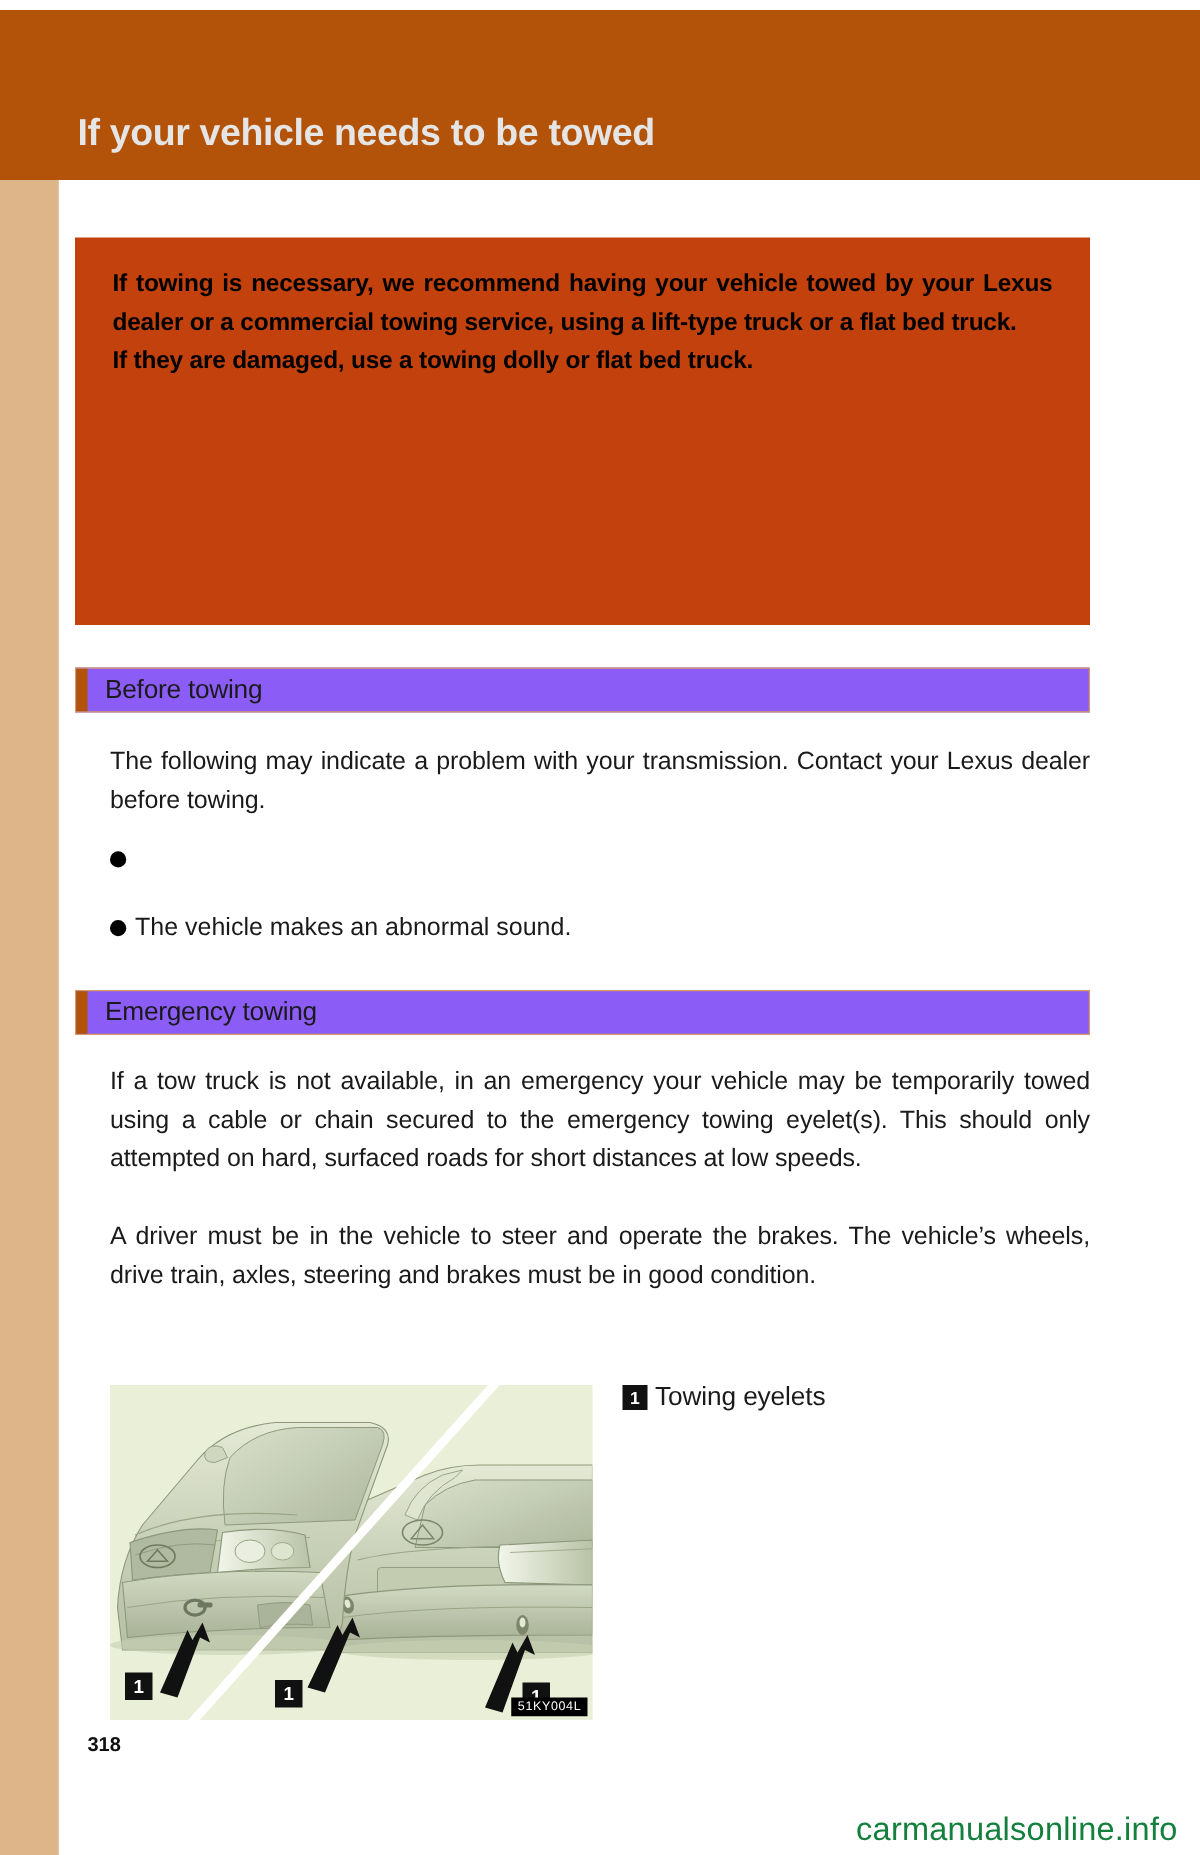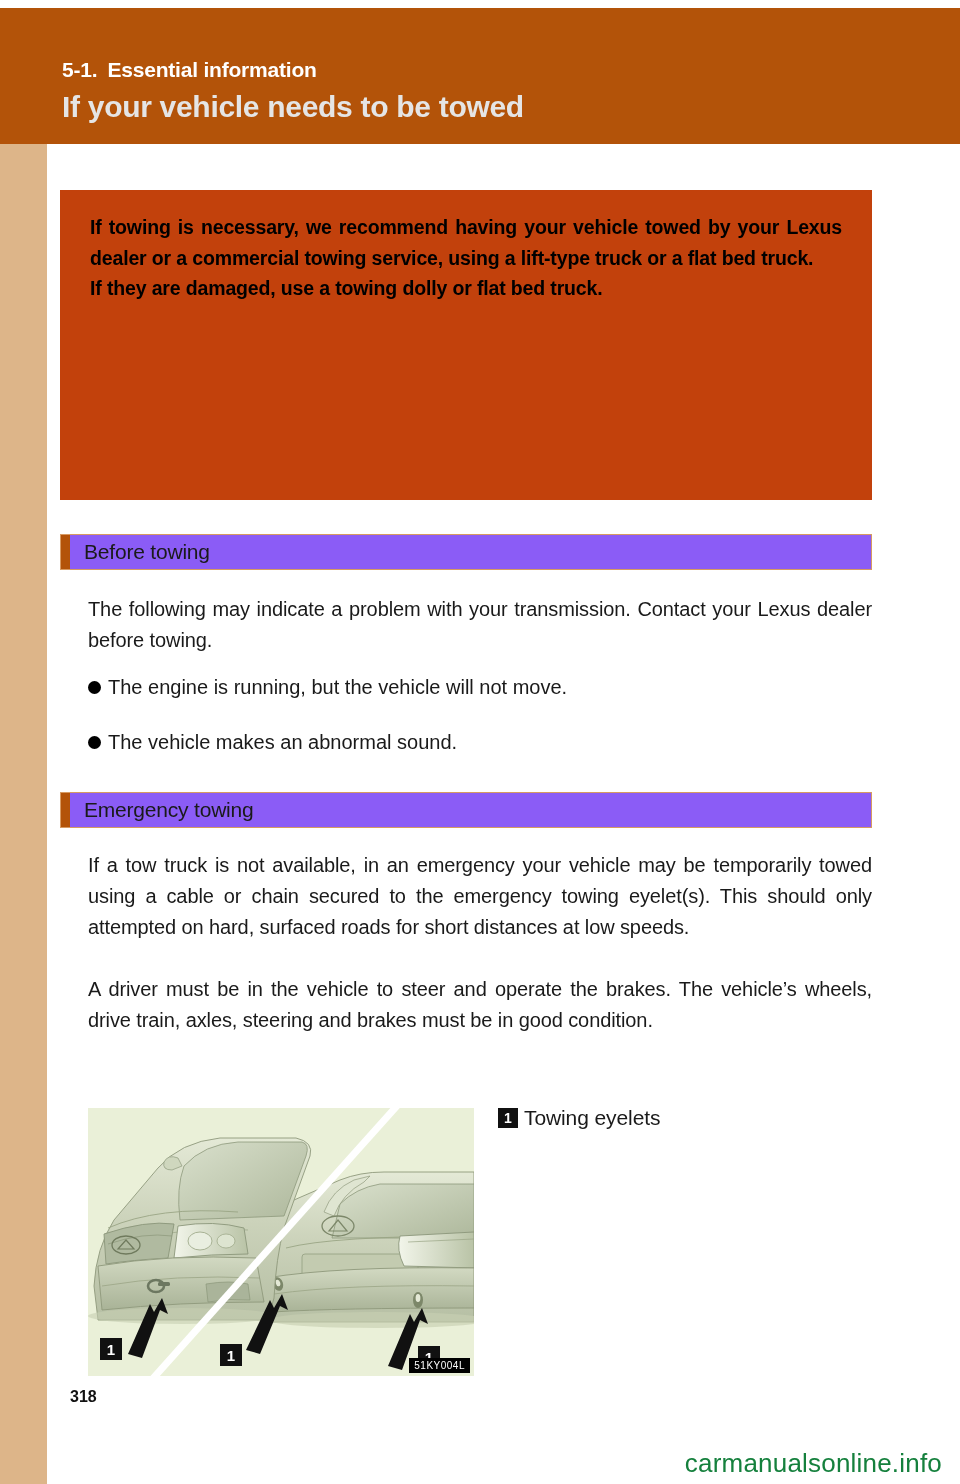--- a/index.html
+++ b/index.html
@@ -240,23 +240,20 @@
     letter-spacing: 0.2px;
   }
 </style>
 </head>
 <body>
 
 <div class="page">
 
   <div class="header-band">
     <div class="header-inner">
-      <div class="chapter-line">
-        <span class="chapter-num">5-1.</span><span>Essential information</span>
-      </div>
       <div class="page-title">If your vehicle needs to be towed</div>
     </div>
   </div>
 
   <div class="tan-strip"></div>
 
   <div class="callout">
     <p class="justify">If towing is necessary, we recommend having your vehicle towed by your Lexus dealer or a commercial towing service, using a lift-type truck or a flat bed truck.</p>
     <p>If they are damaged, use a towing dolly or flat bed truck.</p>
   </div>
@@ -266,21 +263,20 @@
     <div class="label">Before towing</div>
   </div>
 
   <div class="body-block" style="top:594px;">
     <p class="justify">The following may indicate a problem with your transmission. Contact your Lexus dealer before towing.</p>
   </div>
 
   <div class="body-block" style="top:672px;">
     <div class="bullet-row">
       <span class="bullet-dot"></span>
-      <span>The engine is running, but the vehicle will not move.</span>
     </div>
   </div>
 
   <div class="body-block" style="top:727px;">
     <div class="bullet-row">
       <span class="bullet-dot"></span>
       <span>The vehicle makes an abnormal sound.</span>
     </div>
   </div>
 

